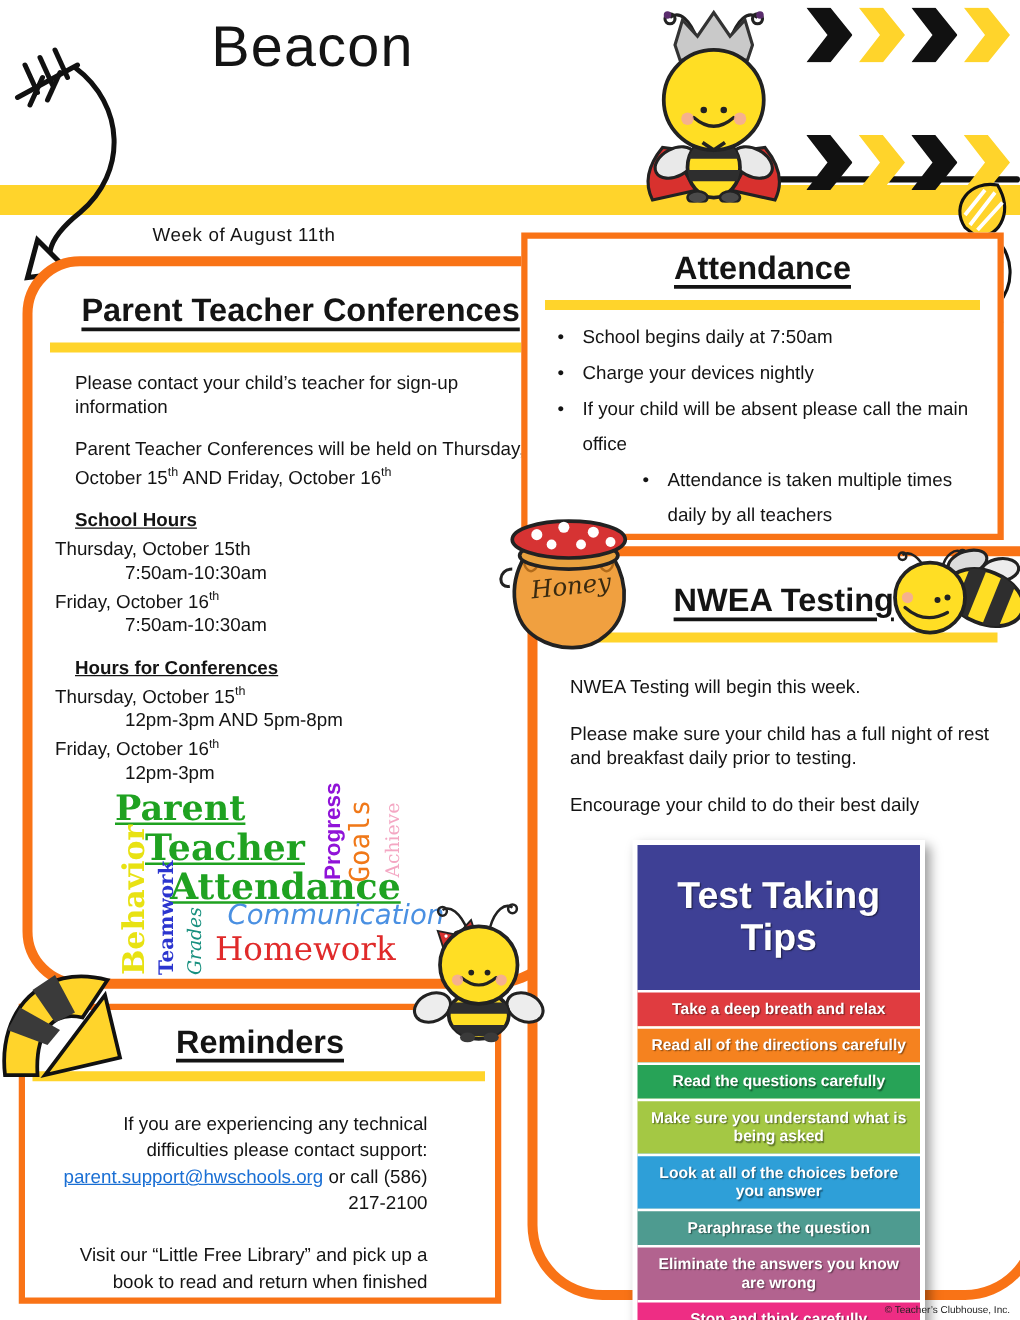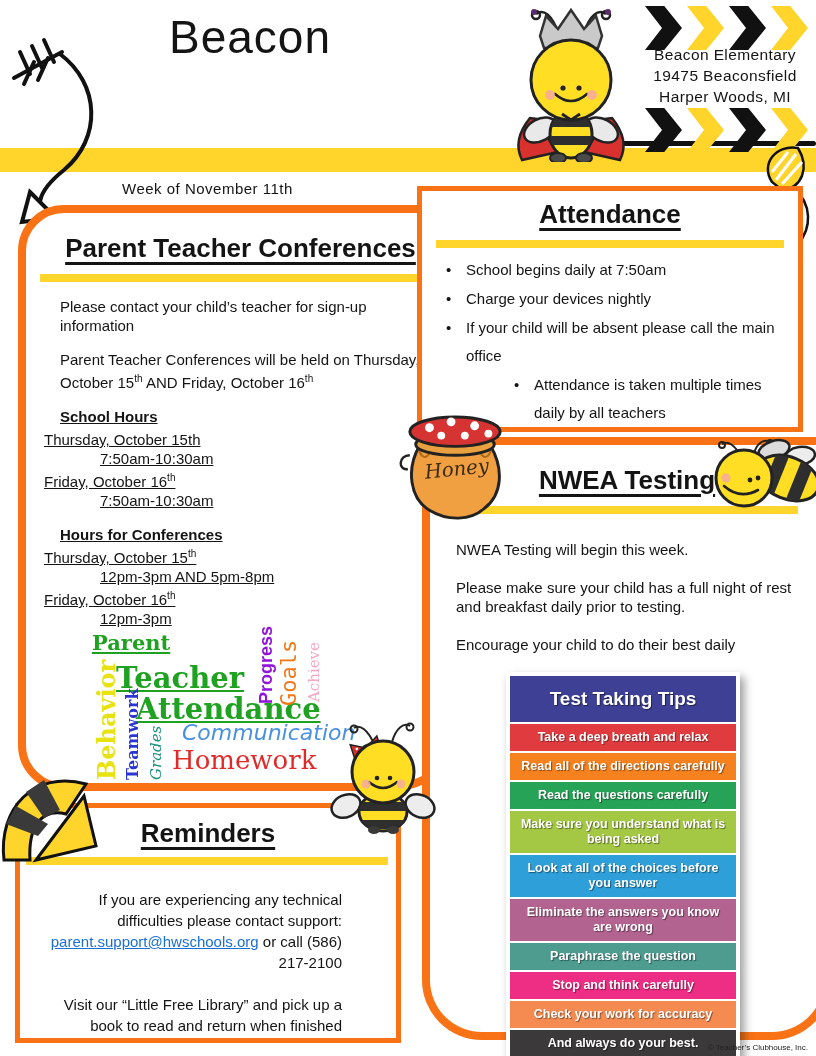--- a/index.html
+++ b/index.html
@@ -26,56 +26,56 @@
   .nwea-box{left:422px;top:437px;width:410px;height:603px;border-radius:6px 6px 60px 60px;padding:20px 0 0;}
   .rem-box{left:15px;top:803px;width:386px;height:240px;border-width:5px;padding:10px 0 0;}
 
   .sec-head{display:block;text-align:center;font-weight:bold;font-size:26px;
             text-decoration:underline;text-decoration-thickness:3px;text-underline-offset:5px;margin:0;}
   .ybar{height:8px;background:#FFD42B;margin-top:10px;}
 
   .conf-box .body{font-size:15px;line-height:19px;padding:0 4px;}
   .conf-box p{margin:15px 16px 0;}
   .u-label{text-decoration:underline;font-weight:bold;}
-  .sched{margin:0;text-decoration:underline;}
+  .sched{margin:0;}
   .sched .time{padding-left:56px;}
   sup{font-size:10px;}
 
   
   .att-list{list-style:none;margin:8px 0 0;padding:0 6px;font-size:15px;}
   .att-li{position:relative;padding-left:24px;line-height:28px;margin-bottom:1px;}
   .att-li::before{content:"•";position:absolute;left:4px;}
   .att-li.sub{padding-left:92px;}
   .att-li.sub::before{left:72px;}
 
   
   .nwea-head-wrap{width:100%;text-align:center;}
   .nwea-box .ybar{margin:10px 26px 0;}
   .nwea-text{padding:26px 10px 0 26px;font-size:15px;line-height:19px;width:352px;}
   .nwea-text p{margin:0 0 19px;}
 
   
   .poster{left:506px;top:672px;width:234px;background:#fff;padding:4px;box-sizing:border-box;
           box-shadow:4px 5px 9px rgba(0,0,0,.4);}
-  .poster-title{color:#fff;font-weight:bold;font-size:19px;text-align:center;padding:12px 2px;
+  .poster-title{color:#fff;font-weight:bold;font-size:30px;text-align:center;padding:24px 2px;
                 text-shadow:1px 1px 1px rgba(0,0,0,.5);}
   .tip-row{color:#fff;font-weight:bold;font-size:12.5px;line-height:15px;text-align:center;
            padding:6px 6px;border-top:2px solid #fff;text-shadow:1px 1px 1px rgba(0,0,0,.45);}
 
   
   .rem-box .ybar{margin:8px 8px 0 6px;}
   .rem-text{padding:24px 18px 0;font-size:15px;line-height:21px;width:340px;box-sizing:border-box;text-align:right;}
   .rem-text p{margin:0 0 21px;}
   .rem-text a{font-weight:normal;}
 
   
   .wcloud{left:70px;top:628px;width:305px;height:160px;}
   .wc{position:absolute;white-space:nowrap;font-weight:bold;}
   .rot{transform:rotate(-90deg);transform-origin:0 0;}
-  .wc-0{left:22px;top:2px;font-family:"DejaVu Serif",serif;font-size:21px;text-decoration:underline;}
+  .wc-0{left:22px;top:2px;font-family:"DejaVu Serif",serif;font-size:28px;text-decoration:underline;}
   .wc-1{left:46px;top:33px;font-family:"DejaVu Serif",serif;font-size:29px;text-decoration:underline;}
   .wc-2{left:66px;top:64px;font-family:"DejaVu Serif",serif;font-size:29px;text-decoration:underline;}
   .wc-3{left:22px;top:152px;font-family:"DejaVu Serif",serif;font-size:24px;}
   .wc-4{left:53px;top:152px;font-family:"DejaVu Serif",serif;font-size:16px;}
   .wc-5{left:77px;top:152px;font-family:"DejaVu Serif",serif;font-style:italic;font-size:15px;font-weight:normal;}
   .wc-6{left:186px;top:76px;font-family:"Liberation Sans",sans-serif;font-size:18px;}
   .wc-7{left:206px;top:78px;font-family:"DejaVu Sans Mono",monospace;font-size:22px;font-weight:normal;}
   .wc-8{left:235px;top:74px;font-family:"DejaVu Serif",serif;font-size:15px;font-weight:normal;}
   .wc-9{left:112px;top:92px;font-family:"DejaVu Sans",sans-serif;font-style:italic;font-size:22px;font-weight:normal;}
   .wc-10{left:102px;top:117px;font-family:"DejaVu Serif",serif;font-size:26px;font-weight:normal;}
@@ -84,33 +84,28 @@
   a{color:#1A6FD4;}
 </style>
 </head>
 <body>
 
 <div id="page">
 
   <div class="abs title1">Beacon</div>
   <div class="abs yellow-band"></div>
   <div class="abs swoosh-line"></div>
-  <div class="abs week-label">Week of November 11th</div>
+  <div class="abs week-label">Week of August 11th</div>
 
   <div class="abs chev-row chev-row-top">
       <div class="chev" style="background: rgb(17, 17, 17);"></div>
       <div class="chev" style="background: rgb(255, 212, 43);"></div>
       <div class="chev" style="background: rgb(17, 17, 17);"></div>
       <div class="chev" style="background: rgb(255, 212, 43);"></div>
     </div>
-  <div class="abs address">
-    <div>Beacon Elementary</div>
-    <div>19475 Beaconsfield</div>
-    <div>Harper Woods, MI</div>
-  </div>
   <div class="abs chev-row chev-row-bottom">
       <div class="chev" style="background: rgb(17, 17, 17);"></div>
       <div class="chev" style="background: rgb(255, 212, 43);"></div>
       <div class="chev" style="background: rgb(17, 17, 17);"></div>
       <div class="chev" style="background: rgb(255, 212, 43);"></div>
     </div>
 
   <svg class="abs" style="left:0;top:22px;" width="130" height="215" viewBox="0 0 130 215">
     <g stroke="#111" stroke-width="4" fill="none" stroke-linecap="round">
       <path d="M14 56 L62 30"></path>
@@ -268,22 +263,22 @@
   </svg>
 
   <div class="abs poster">
     <div class="poster-title" style="background: rgb(62, 64, 149);">Test Taking Tips</div>
     <div>
         <div class="tip-row" style="background: rgb(224, 60, 64);">Take a deep breath and relax</div>
         <div class="tip-row" style="background: rgb(245, 130, 31);">Read all of the directions carefully</div>
         <div class="tip-row" style="background: rgb(39, 163, 87);">Read the questions carefully</div>
         <div class="tip-row" style="background: rgb(164, 200, 68);">Make sure you understand what is being asked</div>
         <div class="tip-row" style="background: rgb(46, 159, 216);">Look at all of the choices before you answer</div>
+        <div class="tip-row" style="background: rgb(78, 155, 144);">Paraphrase the question</div>
         <div class="tip-row" style="background: rgb(178, 99, 143);">Eliminate the answers you know are wrong</div>
-        <div class="tip-row" style="background: rgb(78, 155, 144);">Paraphrase the question</div>
         <div class="tip-row" style="background: rgb(238, 45, 132);">Stop and think carefully</div>
         <div class="tip-row" style="background: rgb(245, 139, 81);">Check your work for accuracy</div>
         <div class="tip-row" style="background: rgb(60, 57, 58);">And always do your best.</div>
       </div>
   </div>
 
   <div class="abs box rem-box">
     <span class="sec-head">Reminders</span>
     <div class="ybar"></div>
     <div class="rem-text">

